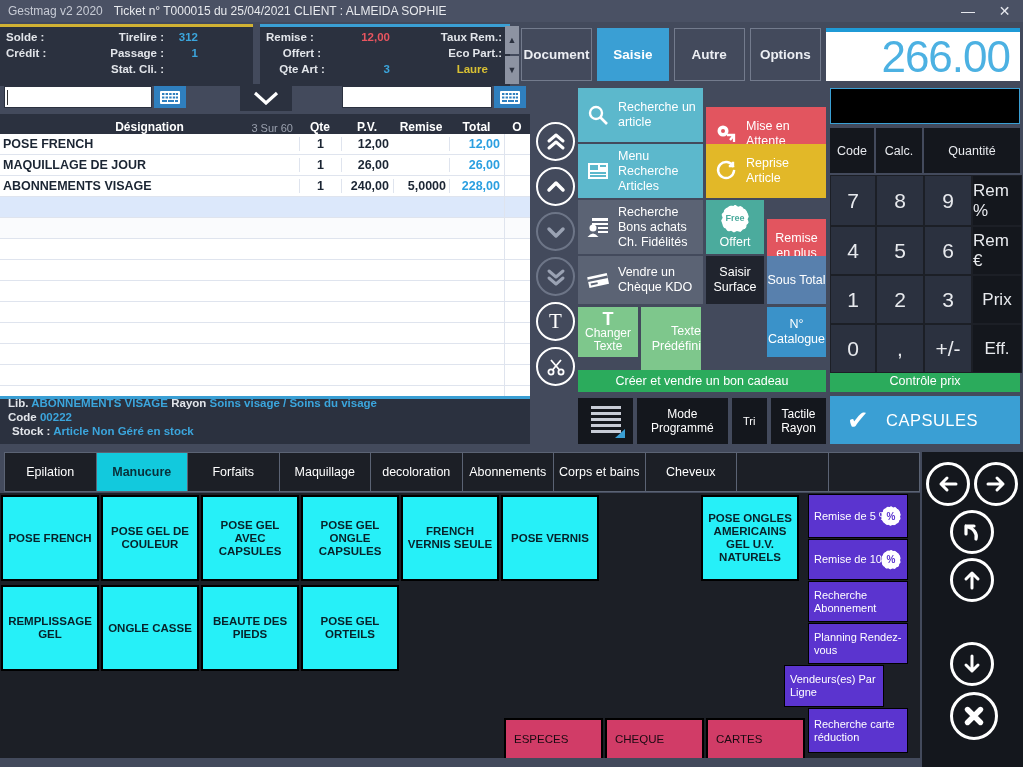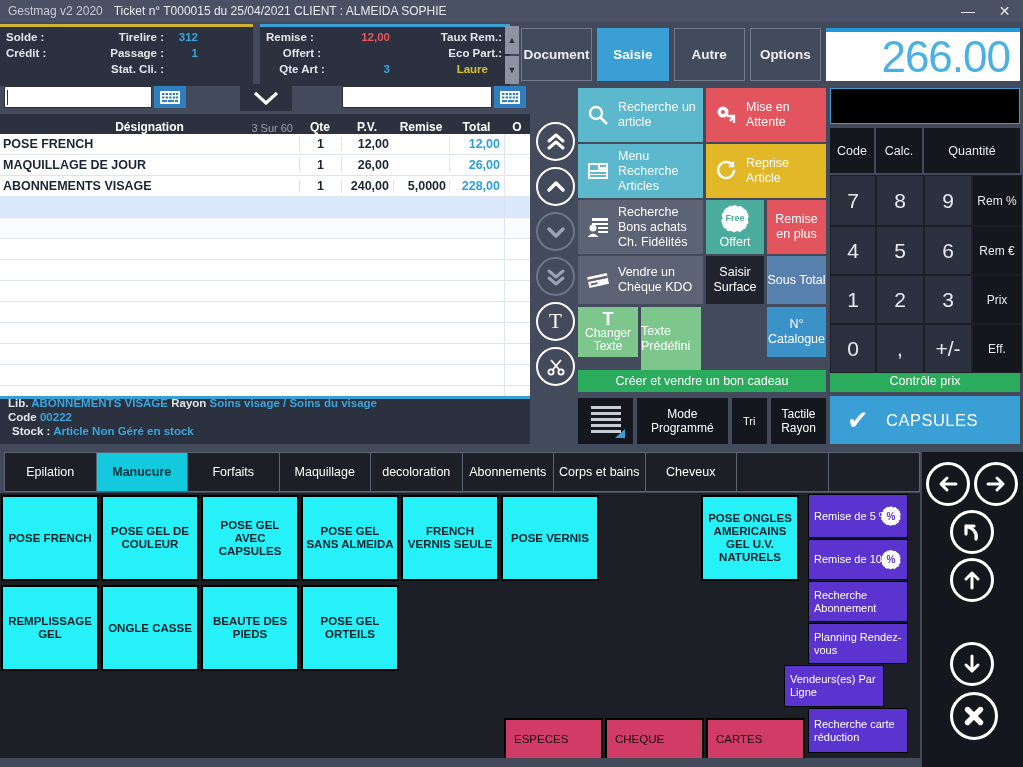--- a/index.html
+++ b/index.html
@@ -101,21 +101,21 @@
   .totaldisp { position:absolute; left:826px; top:28px; width:194px; height:53px; background:#fff; border-top:4px solid #1f9ad6; display:flex; align-items:center; justify-content:flex-end; padding-right:10px; }
   .totaldisp span { color:#4cb1e2; font-size:44px; font-weight:300; letter-spacing:-1px; }
 
   
   .tiles { position:absolute; left:578px; top:88px; width:248px; height:305px; }
   .tile { position:absolute; display:flex; align-items:center; color:#fff; font-size:12.5px; line-height:15px; }
   .tile .lbl2 { flex:1; }
   .tile .ic { width:40px; display:flex; align-items:center; justify-content:center; }
   .tile .ic svg { width:24px; height:24px; fill:#fff; }
   .t-cyan { background:#5cb8cc; }
-  .t-red { background:#e2555f; }
+  .t-red { background:#e2555f;margin-top:19px; }
   .t-yellow { background:#e2b828; }
   .t-grey { background:#5b6374; }
   .t-teal { background:#4bab9d; }
   .t-dark { background:#20242e; }
   .t-blue { background:#5880ad; }
   .t-green { background:#7ec78c; }
   .t-lblue { background:#3a92c9; }
 
   .free-badge { width:28px; height:28px; background:#fff; color:#4bab9d; border-radius:50%; font-size:9px; display:flex; align-items:center; justify-content:center; font-weight:bold;
       clip-path: polygon(50% 0%, 61% 8%, 74% 4%, 81% 15%, 94% 17%, 95% 30%, 100% 42%, 95% 53%, 100% 65%, 91% 73%, 91% 86%, 78% 89%, 70% 98%, 57% 95%, 46% 100%, 36% 94%, 23% 97%, 17% 86%, 4% 83%, 5% 70%, 0% 58%, 6% 47%, 1% 35%, 10% 27%, 10% 14%, 23% 11%, 31% 2%, 44% 5%);
@@ -153,21 +153,21 @@
   .pay { position:absolute; background:#d13c67; color:#1b0a12; border:2px solid #000; display:flex; align-items:center; padding-left:8px; font-size:11.5px; }
 
   
   .keyhdr { position:absolute; top:128px; height:45px; background:#14171d; display:flex; align-items:center; justify-content:center; font-size:12.5px; color:#e8eaee; }
   .kh1 { left:830px; width:44px; }
   .kh2 { left:876px; width:46px; }
   .kh3 { left:924px; width:96px; }
   .kdisp { position:absolute; left:830px; top:88px; width:190px; height:36px; background:#000; border:1px solid #3a9fd4; }
   .key { position:absolute; background:#2b313f; border:1px solid #1c1f26; display:flex; align-items:center; justify-content:center; color:#e8eaee; }
   .key.num { font-size:21px; font-weight:300; }
-  .key.fn { background:#14171d; font-size:12px; }
+  .key.fn { background:#14171d; font-size:17px; }
 
   
   .navpanel { position:absolute; left:922px; top:452px; width:101px; height:315px; background:#14171d; }
   .ncirc { position:absolute; border:3px solid #fff; border-radius:50%; display:flex; align-items:center; justify-content:center; color:#fff; }
   .ncirc svg { fill:none; stroke:#fff; stroke-width:3; }
 
   .bottomstrip { position:absolute; left:0; top:758px; width:920px; height:9px; background:#434a5c; }
 </style>
 </head>
 <body>
@@ -548,21 +548,21 @@
       <div>Saisir Surface</div>
     </div>
     <div class="tile t-blue" style="left:189px;top:168px;width:59px;height:48px;justify-content:center;text-align:center">
       <div>Sous Total</div>
     </div>
 
     <div class="tile t-green" style="left:0;top:219px;width:60px;height:50px;flex-direction:column;justify-content:center;text-align:center">
       <div style="font-size:18px;font-weight:bold;line-height:16px">T</div>
       <div style="font-size:12px;line-height:13px">Changer Texte</div>
     </div>
-    <div class="tile t-green" style="left:63px;top:219px;width:60px;height:64px;justify-content:center;text-align:left">
+    <div class="tile t-green" style="left:63px;top:219px;width:60px;height:64px;justify-content:center;text-align:right">
       <div>Texte Prédéfini</div>
     </div>
     <div class="tile t-lblue" style="left:189px;top:219px;width:59px;height:50px;justify-content:center;text-align:center">
       <div>N° Catalogue</div>
     </div>
   </div>
 
   <div class="wide-green">Créer et vendre un bon cadeau</div>
   <div class="ctrl-prix">Contrôle prix</div>
   <div class="encaisser">
@@ -619,21 +619,21 @@
       <div class="rtab">Corps et bains</div>
       <div class="rtab">Cheveux</div>
       <div class="rtab"></div>
       <div class="rtab"></div>
     </div>
 
   <div class="grid" id="product-grid">
       <div class="pbtn" style="left:1px;top:2px;width:98px;height:86px">POSE FRENCH</div>
       <div class="pbtn" style="left:101px;top:2px;width:98px;height:86px">POSE GEL DE COULEUR</div>
       <div class="pbtn" style="left:201px;top:2px;width:98px;height:86px">POSE GEL AVEC CAPSULES</div>
-      <div class="pbtn" style="left:301px;top:2px;width:98px;height:86px">POSE GEL SANS ALMEIDA</div>
+      <div class="pbtn" style="left:301px;top:2px;width:98px;height:86px">POSE GEL ONGLE CAPSULES</div>
       <div class="pbtn" style="left:401px;top:2px;width:98px;height:86px">FRENCH VERNIS SEULE</div>
       <div class="pbtn" style="left:501px;top:2px;width:98px;height:86px">POSE VERNIS</div>
       <div class="pbtn" style="left:701px;top:2px;width:98px;height:86px">POSE ONGLES AMERICAINS GEL U.V. NATURELS</div>
       <div class="pbtn" style="left:1px;top:92px;width:98px;height:86px">REMPLISSAGE GEL</div>
       <div class="pbtn" style="left:101px;top:92px;width:98px;height:86px">ONGLE CASSE</div>
       <div class="pbtn" style="left:201px;top:92px;width:98px;height:86px">BEAUTE DES PIEDS</div>
       <div class="pbtn" style="left:301px;top:92px;width:98px;height:86px">POSE GEL ORTEILS</div>
       <div class="vbtn" style="left:808px;top:1px;width:100px;height:44px">
         <span>Remise de 5 %</span>
         <span class="pct">%</span>

